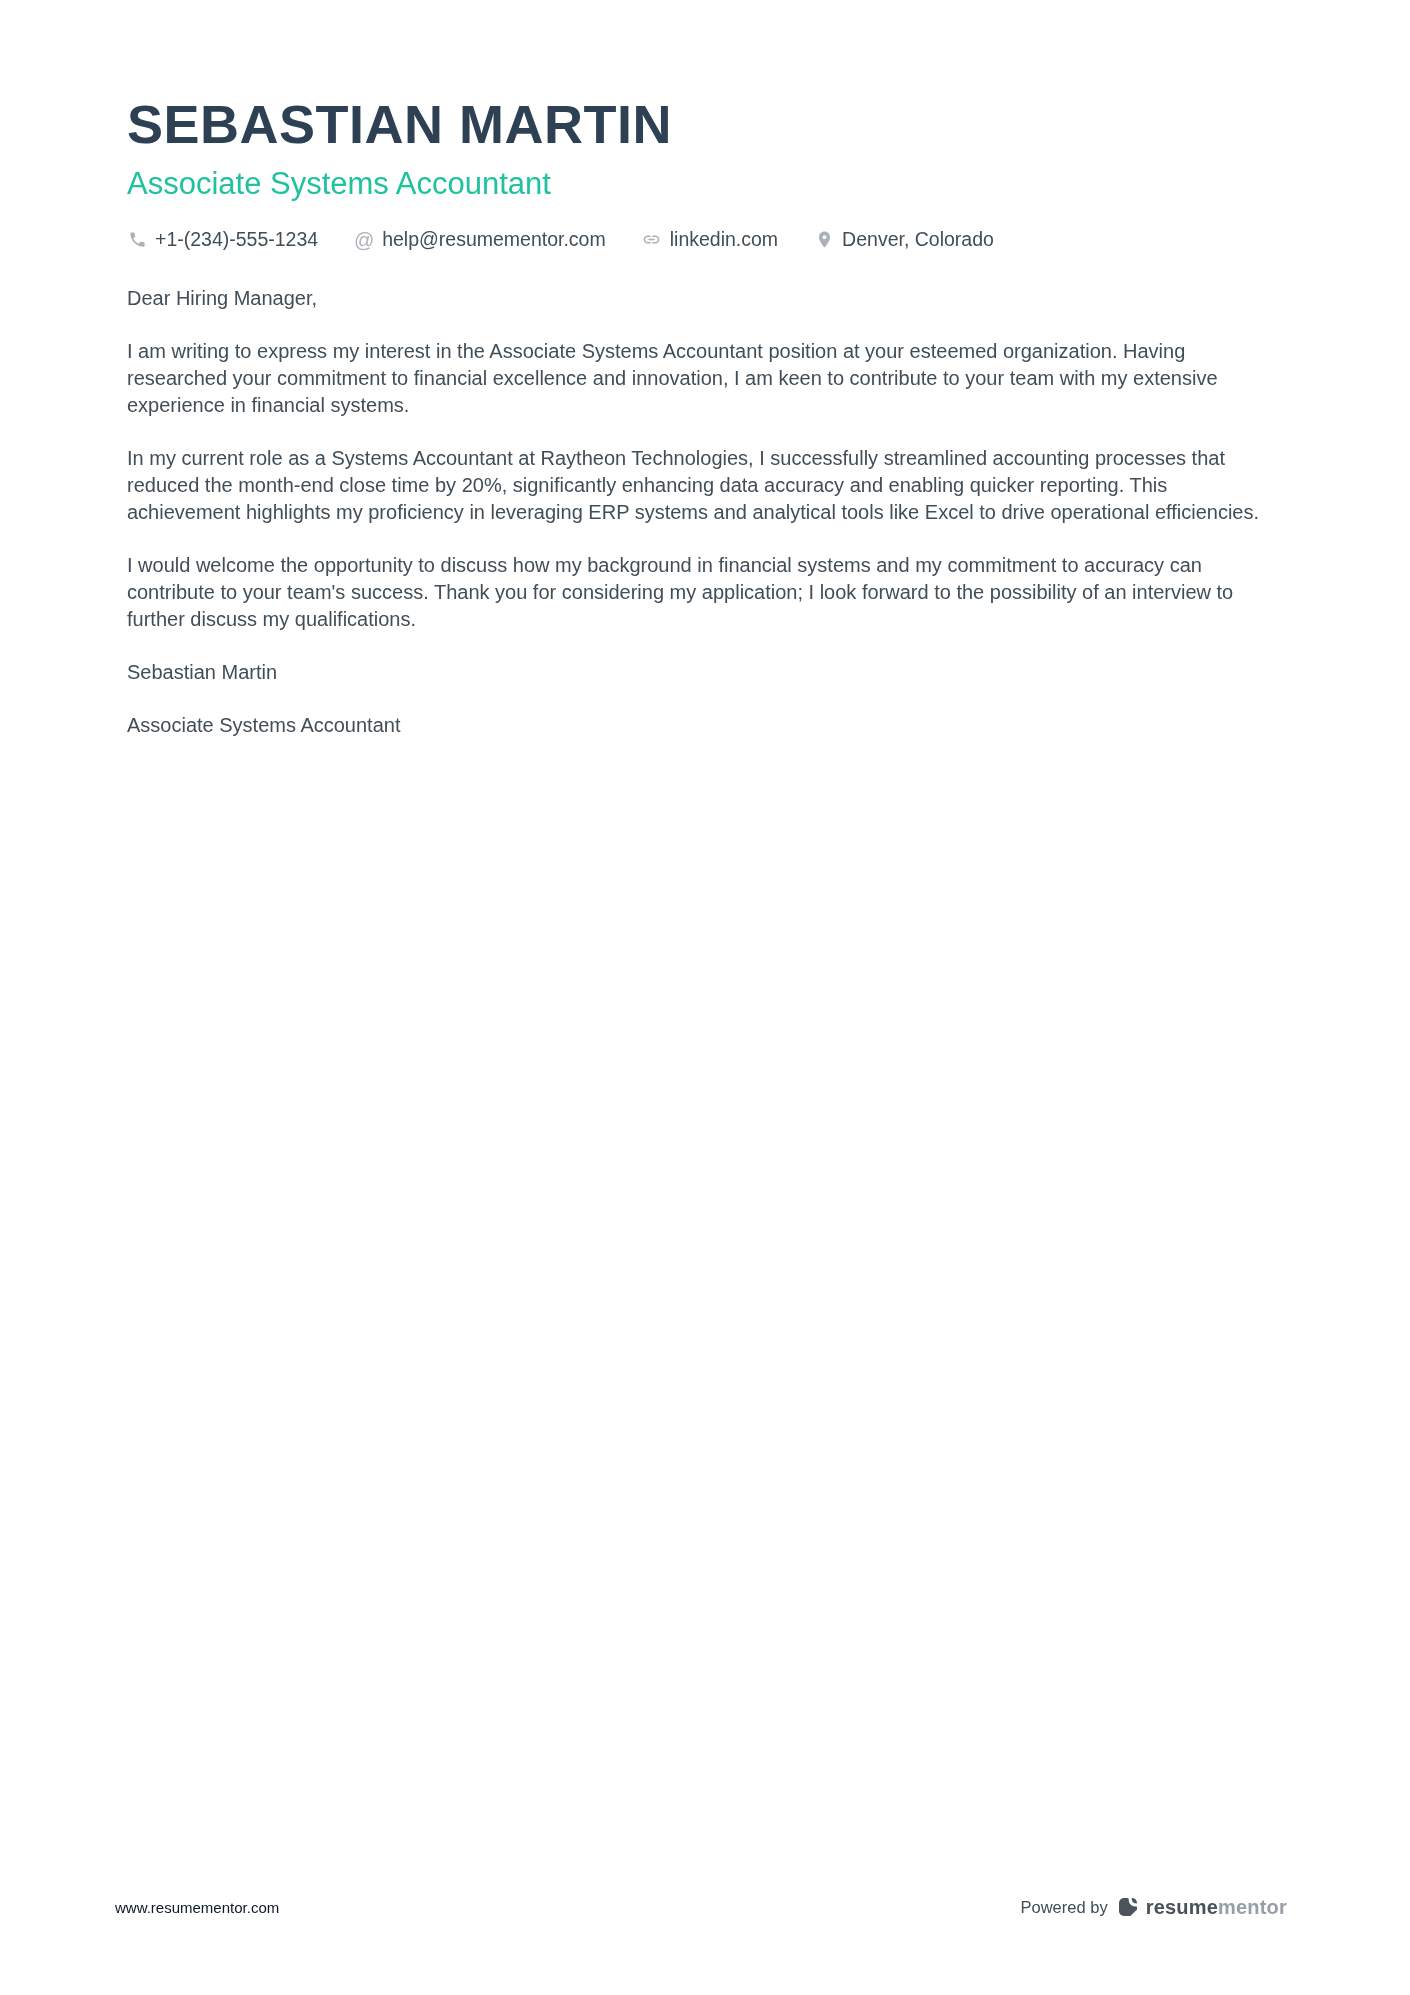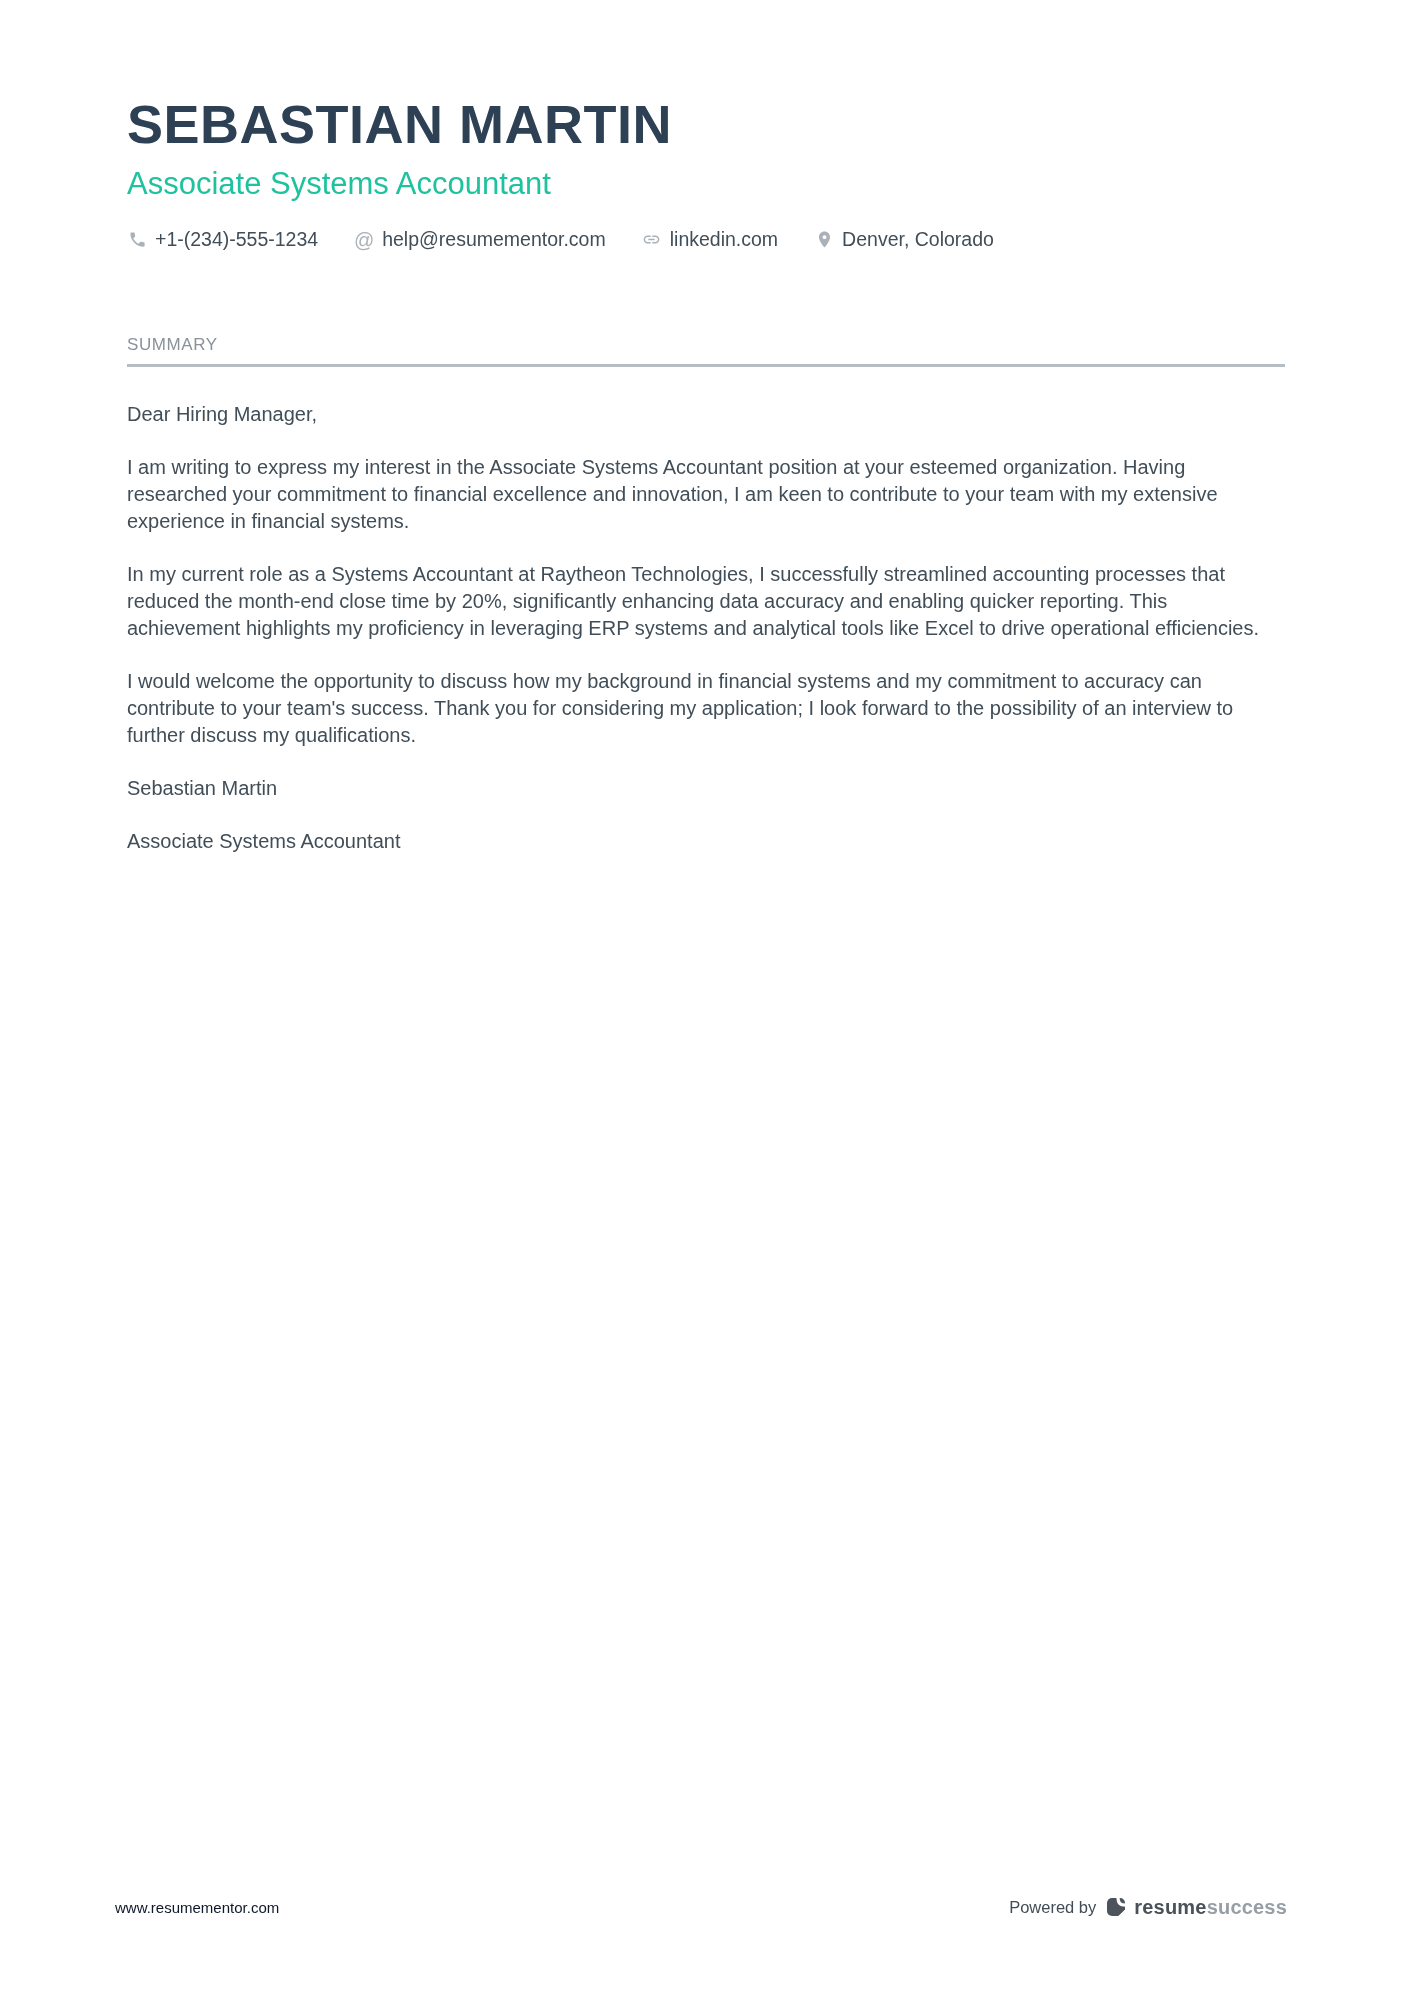--- a/index.html
+++ b/index.html
@@ -140,24 +140,20 @@
     <div class="contact-item">
       <span class="cicon">
         <svg viewBox="0 0 24 24" fill="currentColor">
             <path d="M12 2C8.13 2 5 5.13 5 9c0 5.25 7 13 7 13s7-7.75 7-13c0-3.87-3.13-7-7-7zm0 9.5A2.5 2.5 0 1 1 12 6.5a2.5 2.5 0 0 1 0 5z"></path>
           </svg>
       </span>
       <span>Denver, Colorado</span>
     </div>
   </div>
 
-  <div class="section">
-    <div class="section-label">SUMMARY</div>
-    <div class="rule"></div>
-  </div>
 
   <div class="letter">
     <p>Dear Hiring Manager,</p>
     <p>I am writing to express my interest in the Associate Systems Accountant position at your esteemed organization. Having researched your commitment to financial excellence and innovation, I am keen to contribute to your team with my extensive experience in financial systems.</p>
     <p>In my current role as a Systems Accountant at Raytheon Technologies, I successfully streamlined accounting processes that reduced the month-end close time by 20%, significantly enhancing data accuracy and enabling quicker reporting. This achievement highlights my proficiency in leveraging ERP systems and analytical tools like Excel to drive operational efficiencies.</p>
     <p>I would welcome the opportunity to discuss how my background in financial systems and my commitment to accuracy can contribute to your team's success. Thank you for considering my application; I look forward to the possibility of an interview to further discuss my qualifications.</p>
     <p>Sebastian Martin</p>
     <p>Associate Systems Accountant</p>
   </div>
 
@@ -167,17 +163,17 @@
   <a class="site-link">www.resumementor.com</a>
   <div class="powered">
     <span class="powered-label">Powered by</span>
     <span class="brand">
       <svg class="brand-icon" viewBox="0 0 24 24">
         <path d="M3 8a5 5 0 0 1 5-5h8a5 5 0 0 1 5 5v6.5L14.5 21H8a5 5 0 0 1-5-5V8z" fill="#4c535b"></path>
         <path d="M14 2c0 6.2 1.8 8.2 8 8.2" stroke="#ffffff" stroke-width="3.2" fill="none"></path>
         <path d="M22 15l-9 7h9z" fill="#ffffff"></path>
       </svg>
       <span class="brand-text">
-        <span class="brand-bold">resume</span><span class="brand-light">success</span>
+        <span class="brand-bold">resume</span><span class="brand-light">mentor</span>
       </span>
     </span>
   </div>
 </div>
 
 </body></html>

